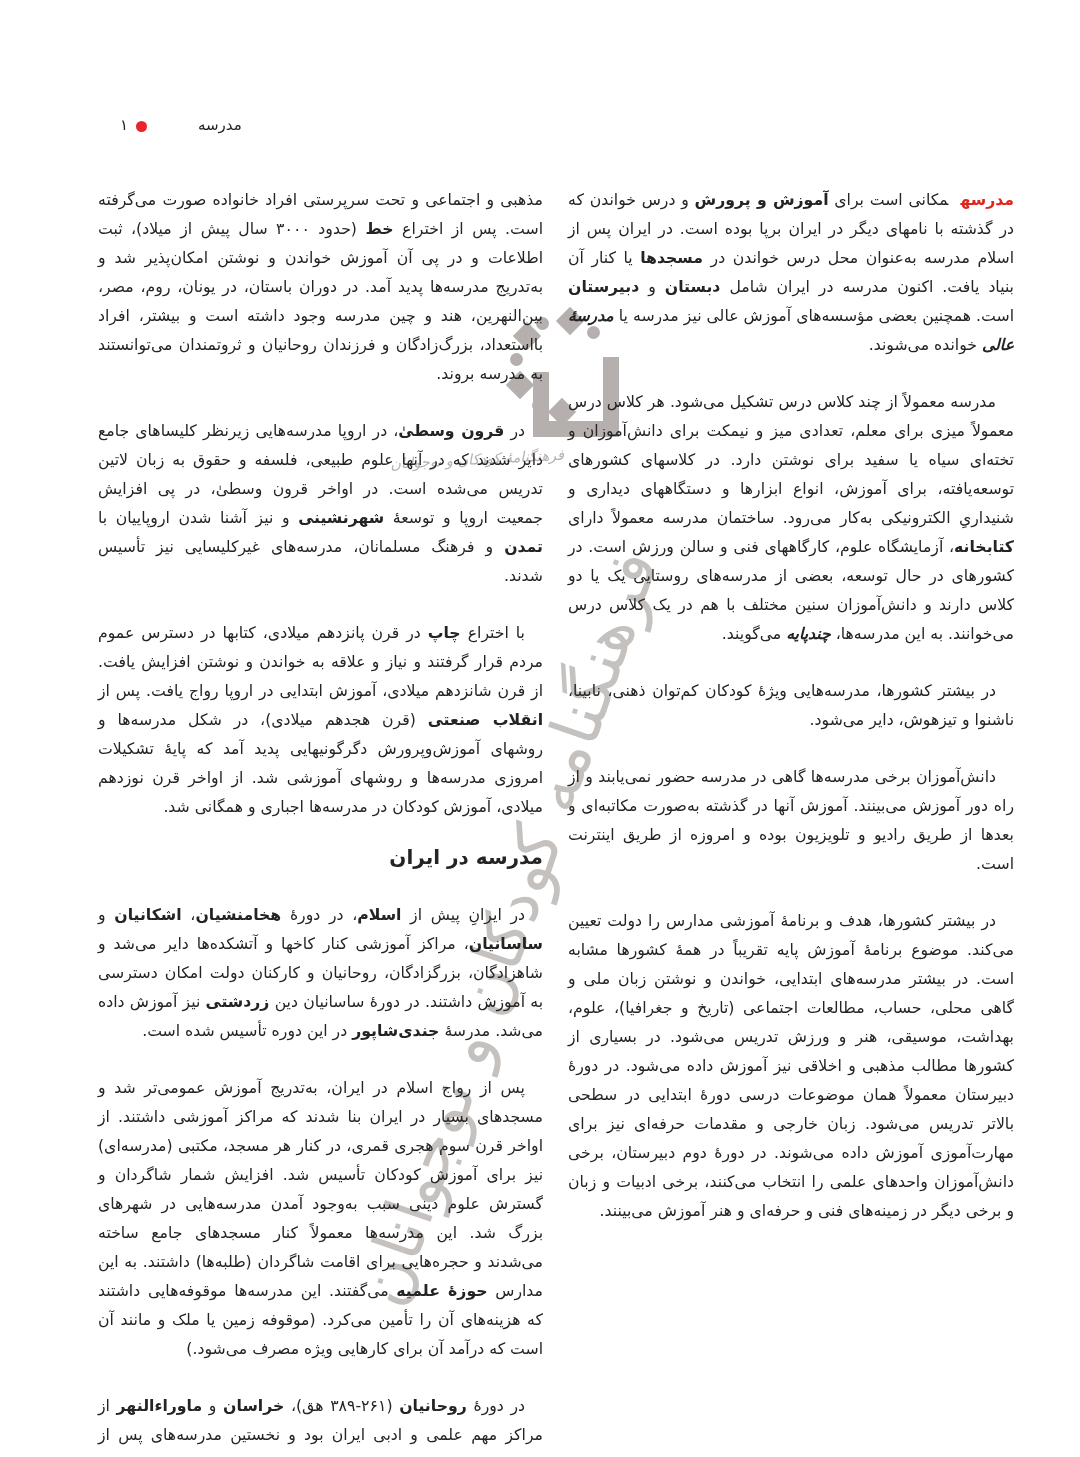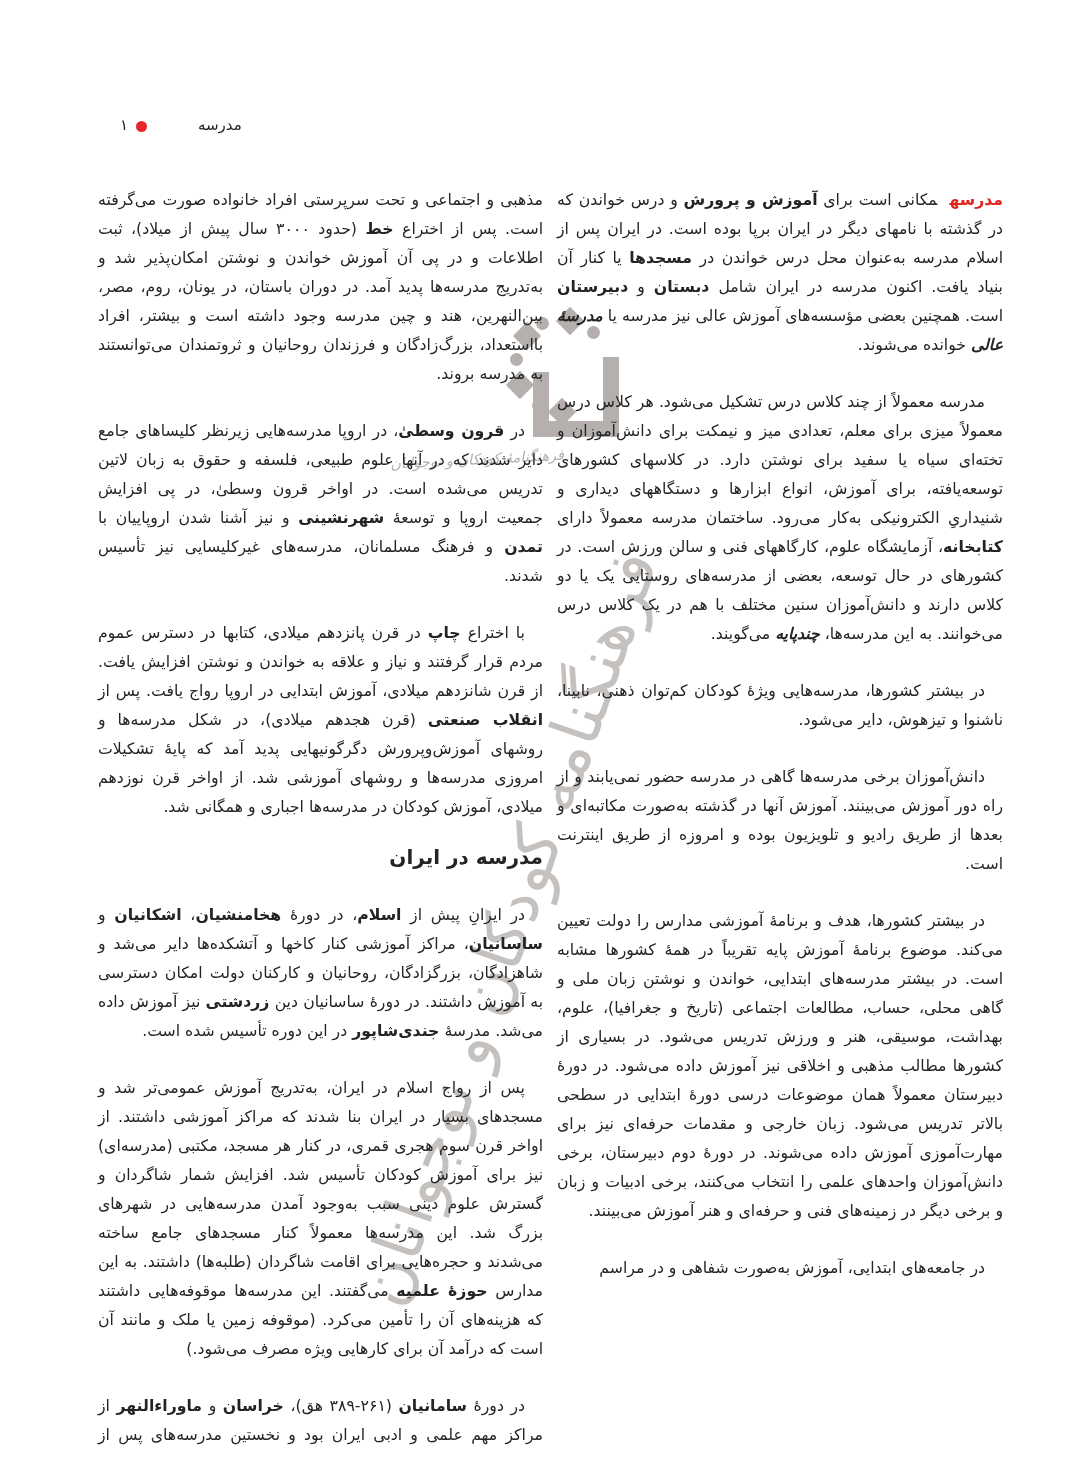--- a/index.html
+++ b/index.html
@@ -25,21 +25,21 @@
   .wm-diagonal{
     position:absolute;left:508px;top:928px;background:none;
     color:#bcb7b4;font-size:66px;white-space:nowrap;letter-spacing:-2px;
     transform:translate(-50%,-50%) rotate(-71deg);opacity:.85;
   }
   
   .col{
     position:absolute;top:185px;text-align:justify;
     font-size:15.7px;line-height:29px;z-index:2;
   }
-  .col-right{right:77px;width:446px;}
+  .col-right{right:66px;width:446px;}
   .col-left{right:537px;width:445px;}
   .col p{margin:0;padding:0;}
   .col p.indent{text-indent:18px;margin-top:28px;}
   .col h3{font-size:20px;font-weight:bold;margin:22px 0 9px;color:#242424;}
   .b{font-weight:bold;}
   .bi{font-weight:bold;font-style:italic;}
   .red{color:#e0251f;font-weight:bold;margin-left:12px;}
 </style>
 </head>
 <body>
@@ -68,25 +68,24 @@
   </div>
 
   <div class="wm-diagonal">فرهنگنامه کودکان و نوجوانان</div>
 
   <section class="col col-right">
       <p><span class="red">مدرسه</span><span>مکانی است برای </span><span class="b">آموزش و پرورش</span><span> و درس خواندن که در گذشته با نامهای دیگر در ایران برپا بوده است. در ایران پس از اسلام مدرسه به‌عنوان محل درس خواندن در </span><span class="b">مسجدها</span><span> یا کنار آن بنیاد یافت. اکنون مدرسه در ایران شامل </span><span class="b">دبستان</span><span> و </span><span class="b">دبیرستان</span><span> است. همچنین بعضی مؤسسه‌های آموزش عالی نیز مدرسه یا </span><span class="bi">مدرسهٔ عالی</span><span> خوانده می‌شوند.</span></p>
       <p class="indent"><span>مدرسه معمولاً از چند کلاس درس تشکیل می‌شود. هر کلاس درس معمولاً میزی برای معلم، تعدادی میز و نیمکت برای دانش‌آموزان و تخته‌ای سیاه یا سفید برای نوشتن دارد. در کلاسهای کشورهای توسعه‌یافته، برای آموزش، انواع ابزارها و دستگاههای دیداری و شنیداریِ الکترونیکی به‌کار می‌رود. ساختمان مدرسه معمولاً دارای </span><span class="b">کتابخانه</span><span>، آزمایشگاه علوم، کارگاههای فنی و سالن ورزش است. در کشورهای در حال توسعه، بعضی از مدرسه‌های روستایی یک یا دو کلاس دارند و دانش‌آموزان سنین مختلف با هم در یک کلاس درس می‌خوانند. به این مدرسه‌ها، </span><span class="bi">چندپایه</span><span> می‌گویند.</span></p>
       <p class="indent"><span>در بیشتر کشورها، مدرسه‌هایی ویژهٔ کودکان کم‌توان ذهنی، نابینا، ناشنوا و تیزهوش، دایر می‌شود.</span></p>
       <p class="indent"><span>دانش‌آموزان برخی مدرسه‌ها گاهی در مدرسه حضور نمی‌یابند و از راه دور آموزش می‌بینند. آموزش آنها در گذشته به‌صورت مکاتبه‌ای و بعدها از طریق رادیو و تلویزیون بوده و امروزه از طریق اینترنت است.</span></p>
       <p class="indent"><span>در بیشتر کشورها، هدف و برنامهٔ آموزشی مدارس را دولت تعیین می‌کند. موضوع برنامهٔ آموزش پایه تقریباً در همهٔ کشورها مشابه است. در بیشتر مدرسه‌های ابتدایی، خواندن و نوشتن زبان ملی و گاهی محلی، حساب، مطالعات اجتماعی (تاریخ و جغرافیا)، علوم، بهداشت، موسیقی، هنر و ورزش تدریس می‌شود. در بسیاری از کشورها مطالب مذهبی و اخلاقی نیز آموزش داده می‌شود. در دورهٔ دبیرستان معمولاً همان موضوعات درسی دورهٔ ابتدایی در سطحی بالاتر تدریس می‌شود. زبان خارجی و مقدمات حرفه‌ای نیز برای مهارت‌آموزی آموزش داده می‌شوند. در دورهٔ دوم دبیرستان، برخی دانش‌آموزان واحدهای علمی را انتخاب می‌کنند، برخی ادبیات و زبان و برخی دیگر در زمینه‌های فنی و حرفه‌ای و هنر آموزش می‌بینند.</span></p>
-      <p class="indent"><span>در جامعه‌های ابتدایی، آموزش به‌صورت شفاهی و در مراسم</span></p>
     </section>
   <section class="col col-left">
       <p><span>مذهبی و اجتماعی و تحت سرپرستی افراد خانواده صورت می‌گرفته است. پس از اختراع </span><span class="b">خط</span><span> (حدود ۳۰۰۰ سال پیش از میلاد)، ثبت اطلاعات و در پی آن آموزش خواندن و نوشتن امکان‌پذیر شد و به‌تدریج مدرسه‌ها پدید آمد. در دوران باستان، در یونان، روم، مصر، بین‌النهرین، هند و چین مدرسه وجود داشته است و بیشتر، افراد بااستعداد، بزرگ‌زادگان و فرزندان روحانیان و ثروتمندان می‌توانستند به مدرسه بروند.</span></p>
       <p class="indent"><span>در </span><span class="b">قرون وسطیٰ</span><span>، در اروپا مدرسه‌هایی زیرنظر کلیساهای جامع دایر شدند که در آنها علوم طبیعی، فلسفه و حقوق به زبان لاتین تدریس می‌شده است. در اواخر قرون وسطیٰ، در پی افزایش جمعیت اروپا و توسعهٔ </span><span class="b">شهرنشینی</span><span> و نیز آشنا شدن اروپاییان با </span><span class="b">تمدن</span><span> و فرهنگ مسلمانان، مدرسه‌های غیرکلیسایی نیز تأسیس شدند.</span></p>
       <p class="indent"><span>با اختراع </span><span class="b">چاپ</span><span> در قرن پانزدهم میلادی، کتابها در دسترس عموم مردم قرار گرفتند و نیاز و علاقه به خواندن و نوشتن افزایش یافت. از قرن شانزدهم میلادی، آموزش ابتدایی در اروپا رواج یافت. پس از </span><span class="b">انقلاب صنعتی</span><span> (قرن هجدهم میلادی)، در شکل مدرسه‌ها و روشهای آموزش‌وپرورش دگرگونیهایی پدید آمد که پایهٔ تشکیلات امروزی مدرسه‌ها و روشهای آموزشی شد. از اواخر قرن نوزدهم میلادی، آموزش کودکان در مدرسه‌ها اجباری و همگانی شد.</span></p>
       <h3>مدرسه در ایران</h3>
       <p class="indent"><span>در ایرانِ پیش از </span><span class="b">اسلام</span><span>، در دورهٔ </span><span class="b">هخامنشیان</span><span>، </span><span class="b">اشکانیان</span><span> و </span><span class="b">ساسانیان</span><span>، مراکز آموزشی کنار کاخها و آتشکده‌ها دایر می‌شد و شاهزادگان، بزرگزادگان، روحانیان و کارکنان دولت امکان دسترسی به آموزش داشتند. در دورهٔ ساسانیان دین </span><span class="b">زردشتی</span><span> نیز آموزش داده می‌شد. مدرسهٔ </span><span class="b">جندی‌شاپور</span><span> در این دوره تأسیس شده است.</span></p>
       <p class="indent"><span>پس از رواج اسلام در ایران، به‌تدریج آموزش عمومی‌تر شد و مسجدهای بسیار در ایران بنا شدند که مراکز آموزشی داشتند. از اواخر قرن سوم هجری قمری، در کنار هر مسجد، مکتبی (مدرسه‌ای) نیز برای آموزش کودکان تأسیس شد. افزایش شمار شاگردان و گسترش علوم دینی سبب به‌وجود آمدن مدرسه‌هایی در شهرهای بزرگ شد. این مدرسه‌ها معمولاً کنار مسجدهای جامع ساخته می‌شدند و حجره‌هایی برای اقامت شاگردان (طلبه‌ها) داشتند. به این مدارس </span><span class="b">حوزهٔ علمیه</span><span> می‌گفتند. این مدرسه‌ها موقوفه‌هایی داشتند که هزینه‌های آن را تأمین می‌کرد. (موقوفه زمین یا ملک و مانند آن است که درآمد آن برای کارهایی ویژه مصرف می‌شود.)</span></p>
-      <p class="indent"><span>در دورهٔ </span><span class="b">سامانیان</span><span> (۲۶۱-۳۸۹ هق)، </span><span class="b">خراسان</span><span> و </span><span class="b">ماوراءالنهر</span><span> از مراکز مهم علمی و ادبی ایران بود و نخستین مدرسه‌های پس از اسلام</span></p>
+      <p class="indent"><span>در دورهٔ </span><span class="b">روحانیان</span><span> (۲۶۱-۳۸۹ هق)، </span><span class="b">خراسان</span><span> و </span><span class="b">ماوراءالنهر</span><span> از مراکز مهم علمی و ادبی ایران بود و نخستین مدرسه‌های پس از اسلام</span></p>
     </section>
 
 </div>
 
 </body></html>

